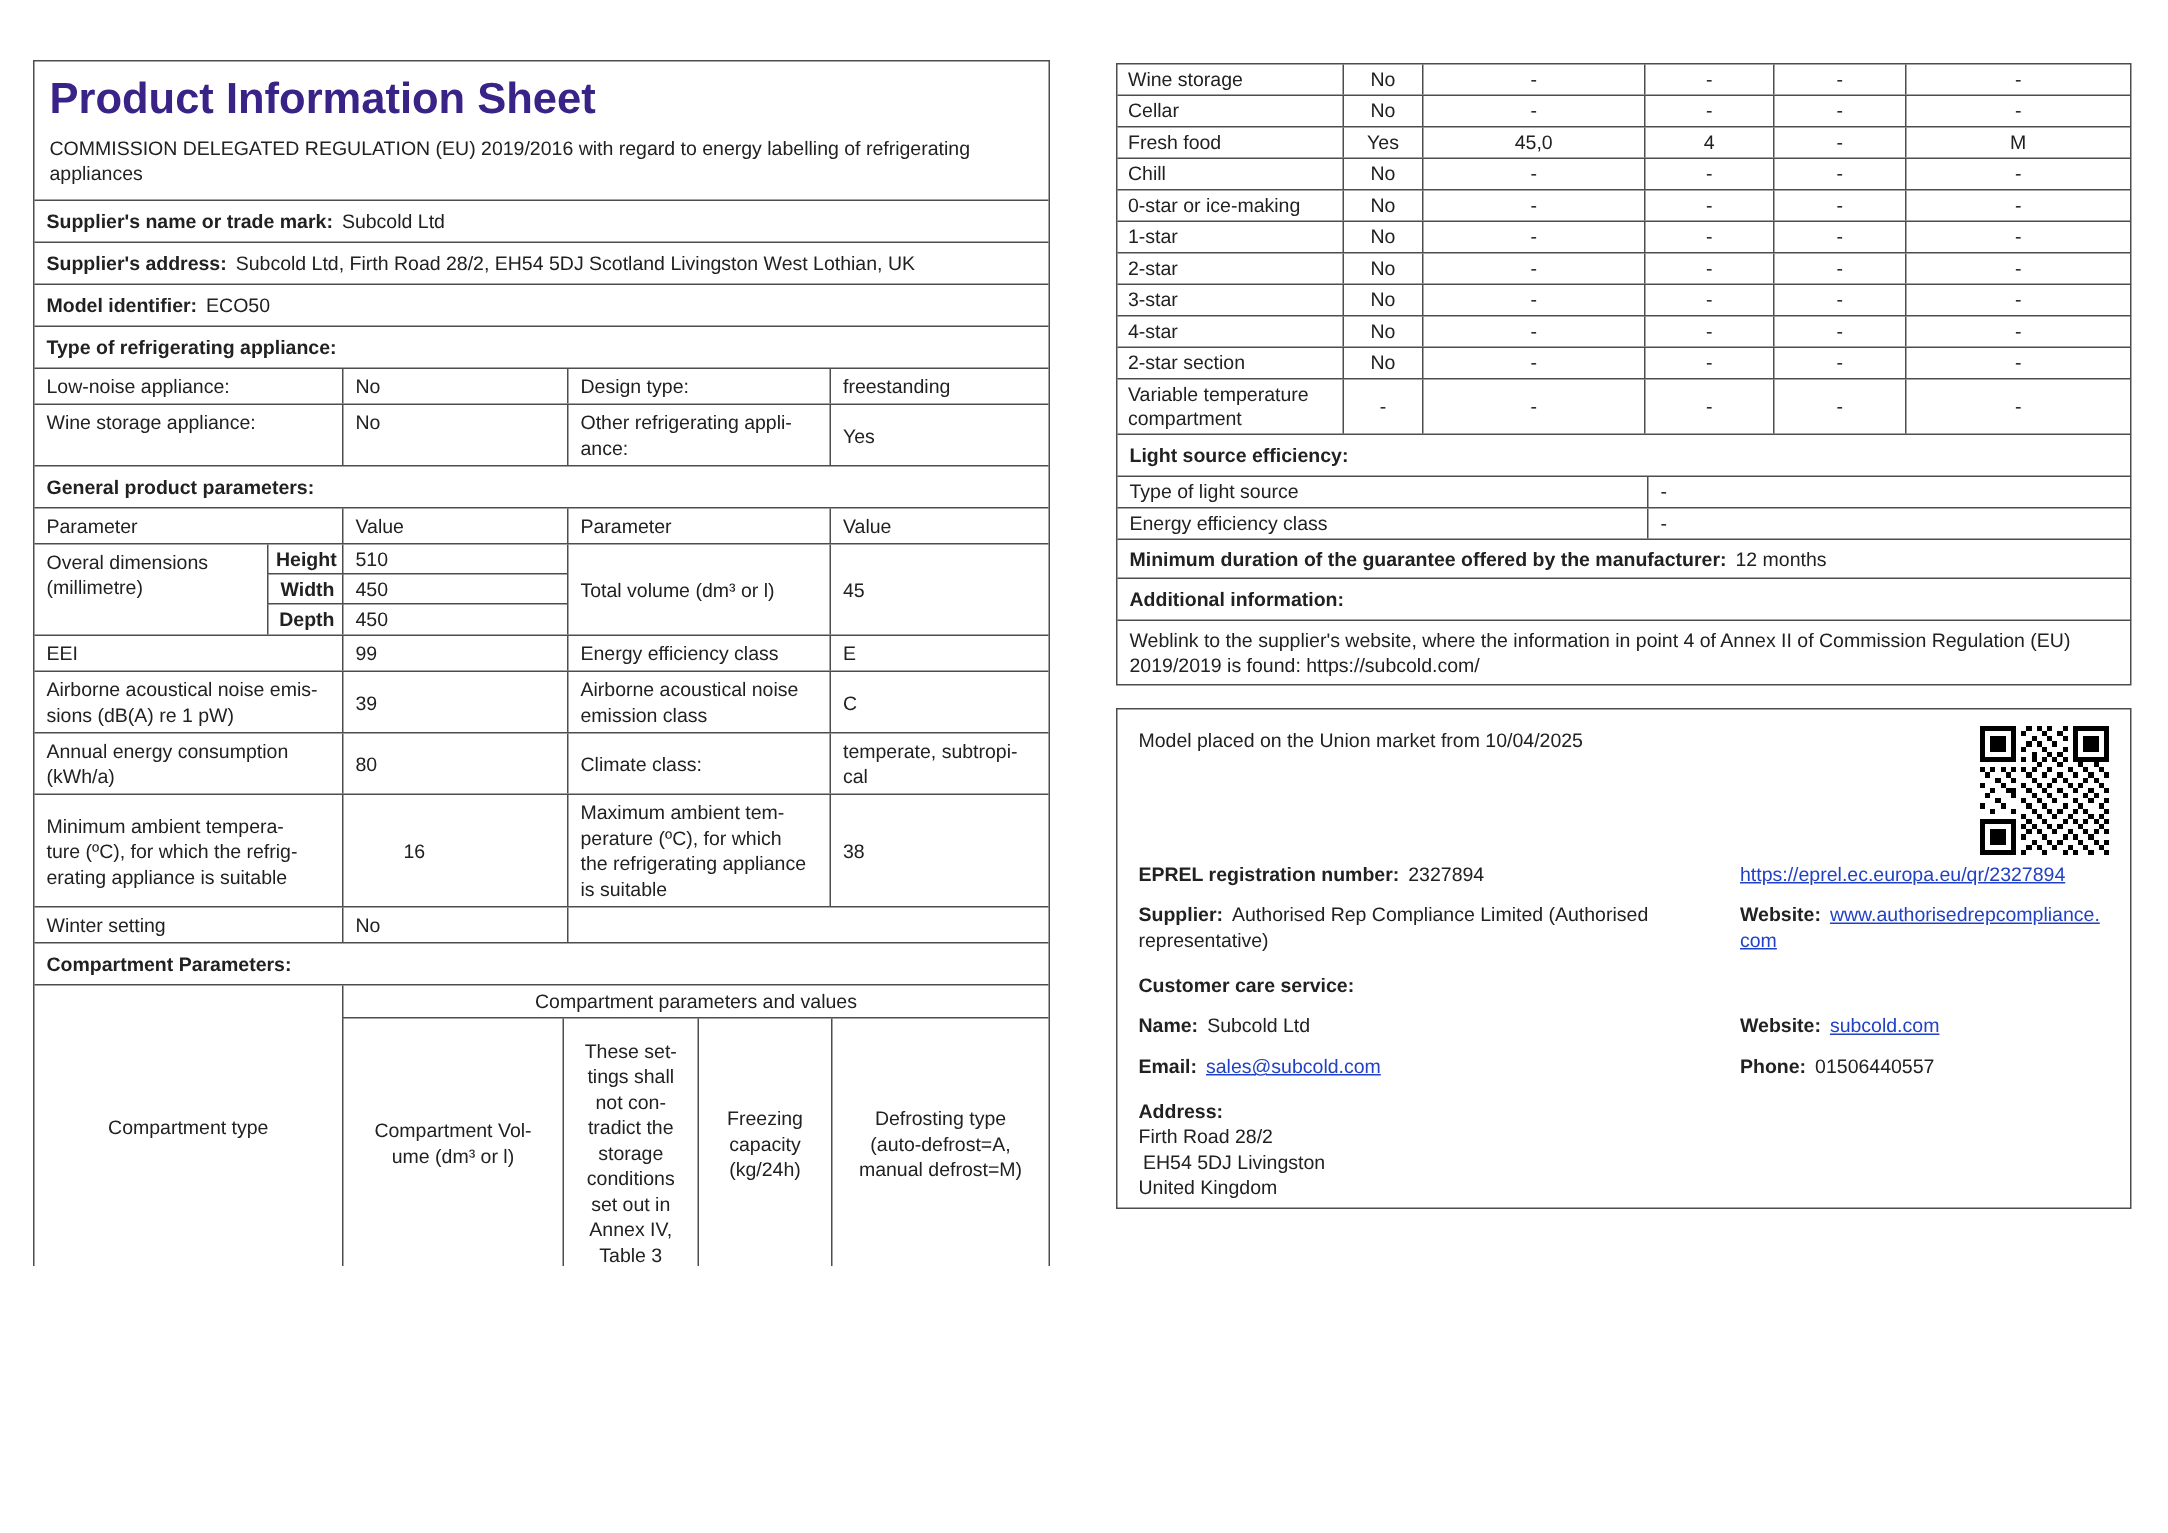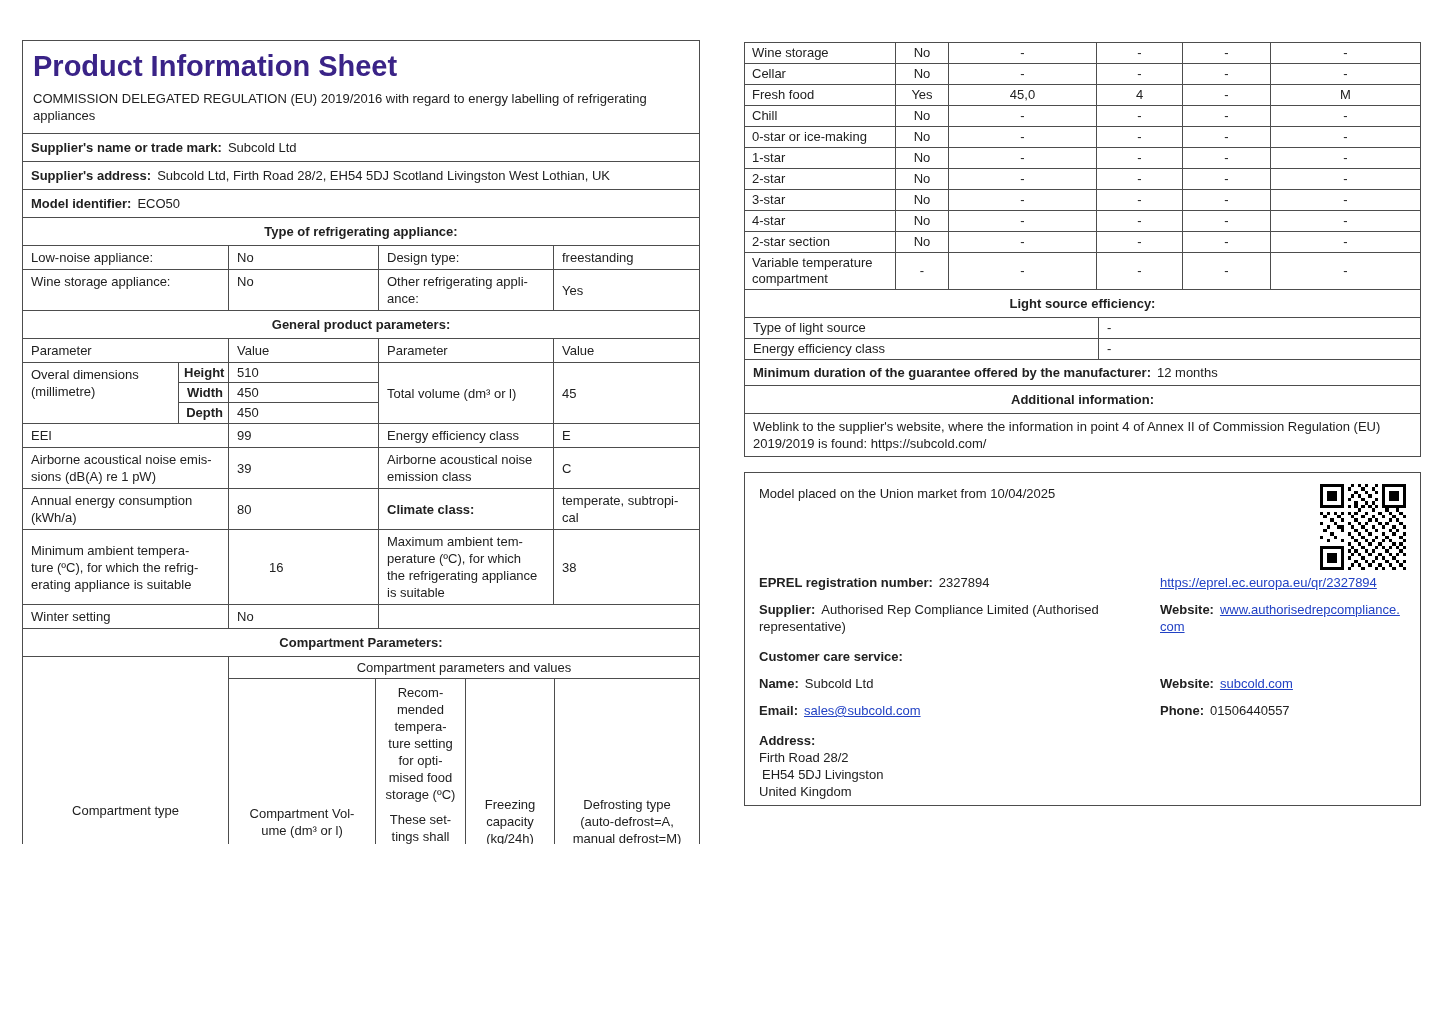--- a/index.html
+++ b/index.html
@@ -23,21 +23,21 @@
   .lbl{margin-right:6px;}
   .bl{border-left:1px solid var(--bc);}
   .bb{border-bottom:1px solid var(--bc);}
   .link{color:var(--link);text-decoration:underline;}
   
   .title-block{padding:7px 10px 9px 10px;}
   .doc-title{font-size:29px;line-height:36px;font-weight:bold;color:var(--title);}
   .doc-sub{margin-top:6px;font-size:13px;line-height:17px;max-width:640px;}
   
   .lvrow{padding:5px 8px;min-height:27px;}
-  .hdrrow{padding:5px 8px;font-weight:bold;min-height:26px;text-align:center;}
+  .hdrrow{padding:5px 8px;font-weight:bold;min-height:26px;}
   
   .g4{display:grid;grid-template-columns:205px 150px 175px 146px;}
   .g4 > div{padding:3px 8px;}
   .g4 > div + div{border-left:1px solid var(--bc);}
   .gwinter{display:grid;grid-template-columns:205px 150px 1fr;}
   .gwinter > div{padding:3px 8px;}
   .gwinter > div + div{border-left:1px solid var(--bc);}
   
   .gdim{display:grid;grid-template-columns:155px 50px 150px 175px 146px;grid-template-rows:repeat(3,20px);}
   .gdim .dlabel{grid-column:1;grid-row:1/4;padding:3px 8px;}
@@ -159,21 +159,21 @@
         <div style="display:flex;align-items:center;">39</div>
         <div class="pre">Airborne acoustical noise
 emission class</div>
         <div style="display:flex;align-items:center;">C</div>
       </div>
 
       <div class="g4">
         <div class="pre">Annual energy consumption
 (kWh/a)</div>
         <div style="display:flex;align-items:center;">80</div>
-        <div style="display:flex;align-items:center;font-weight:bold;">Climate class:</div>
+        <div style="display:flex;align-items:center;">Climate class:</div>
         <div class="pre">temperate, subtropi-
 cal</div>
       </div>
 
       <div class="g4">
         <div class="pre" style="display:flex;align-items:center;white-space:pre-line;">Minimum ambient tempera-
 ture (ºC), for which the refrig-
 erating appliance is suitable</div>
         <div style="display:flex;align-items:center;padding-left:40px;">16</div>
         <div class="pre">Maximum ambient tem-
@@ -190,27 +190,20 @@
       </div>
 
       <div class="hdrrow">Compartment Parameters:</div>
 
       <div class="cmph">
         <div class="ctype">Compartment type</div>
         <div class="chead">Compartment parameters and values</div>
         <div class="tall t2 pre">Compartment Vol-
 ume (dm³ or l)</div>
         <div class="tall t3">
-          <span class="pre">Recom-
-mended
-tempera-
-ture setting
-for opti-
-mised food
-storage (ºC)</span>
           <span class="pre part2">These set-
 tings shall
 not con-
 tradict the
 storage
 conditions
 set out in
 Annex IV,
 Table 3</span>
         </div>

